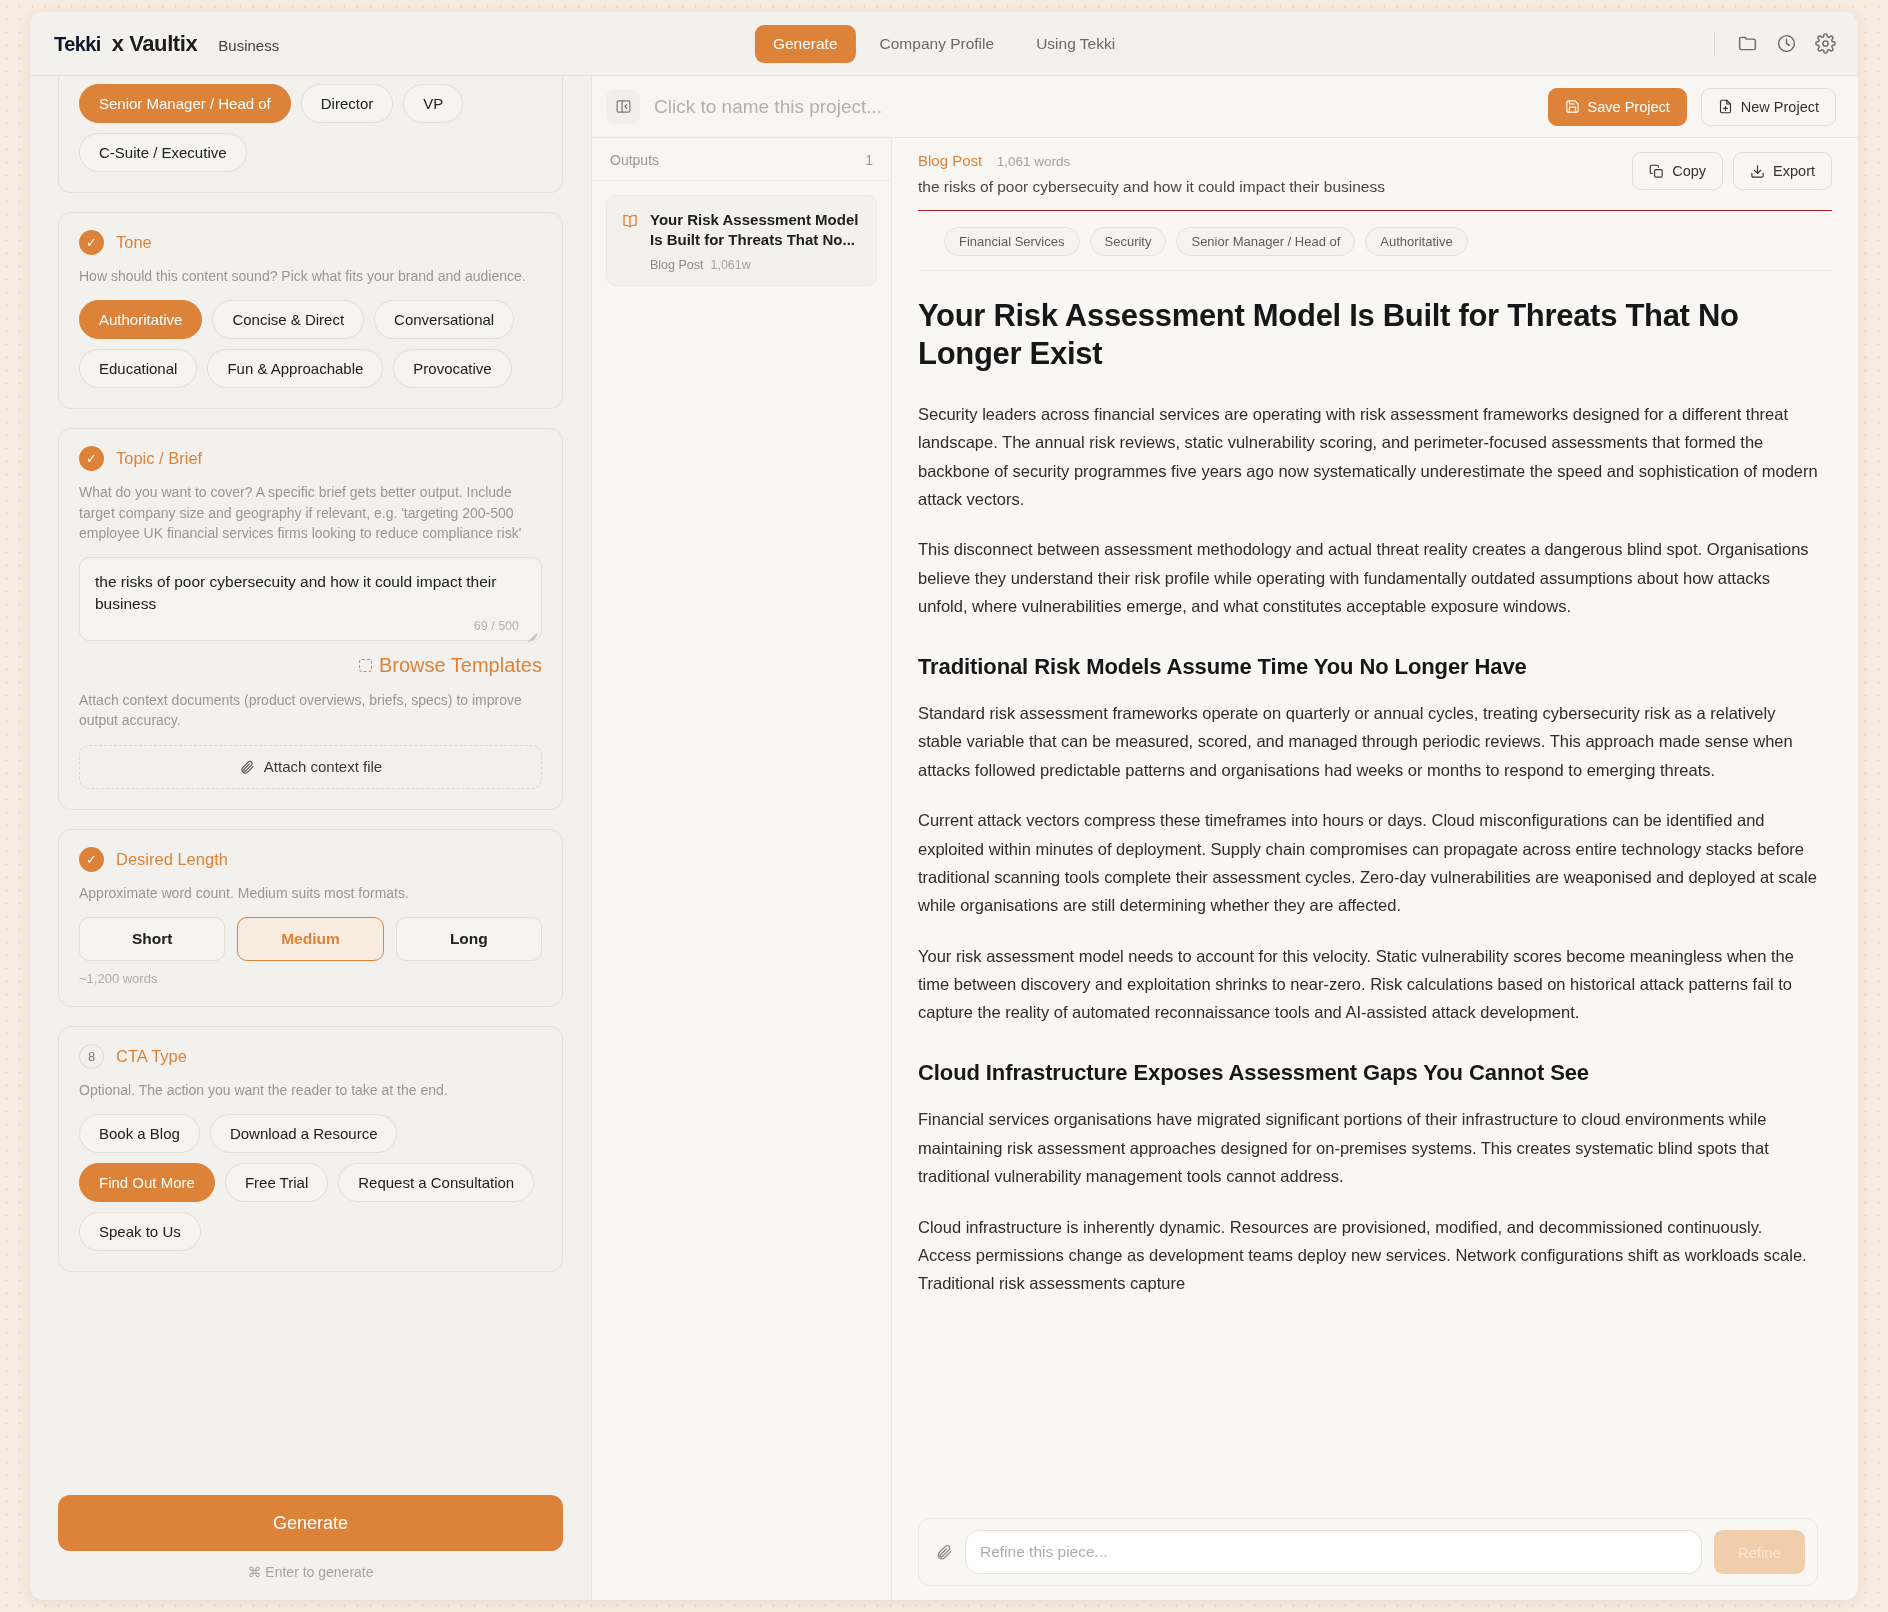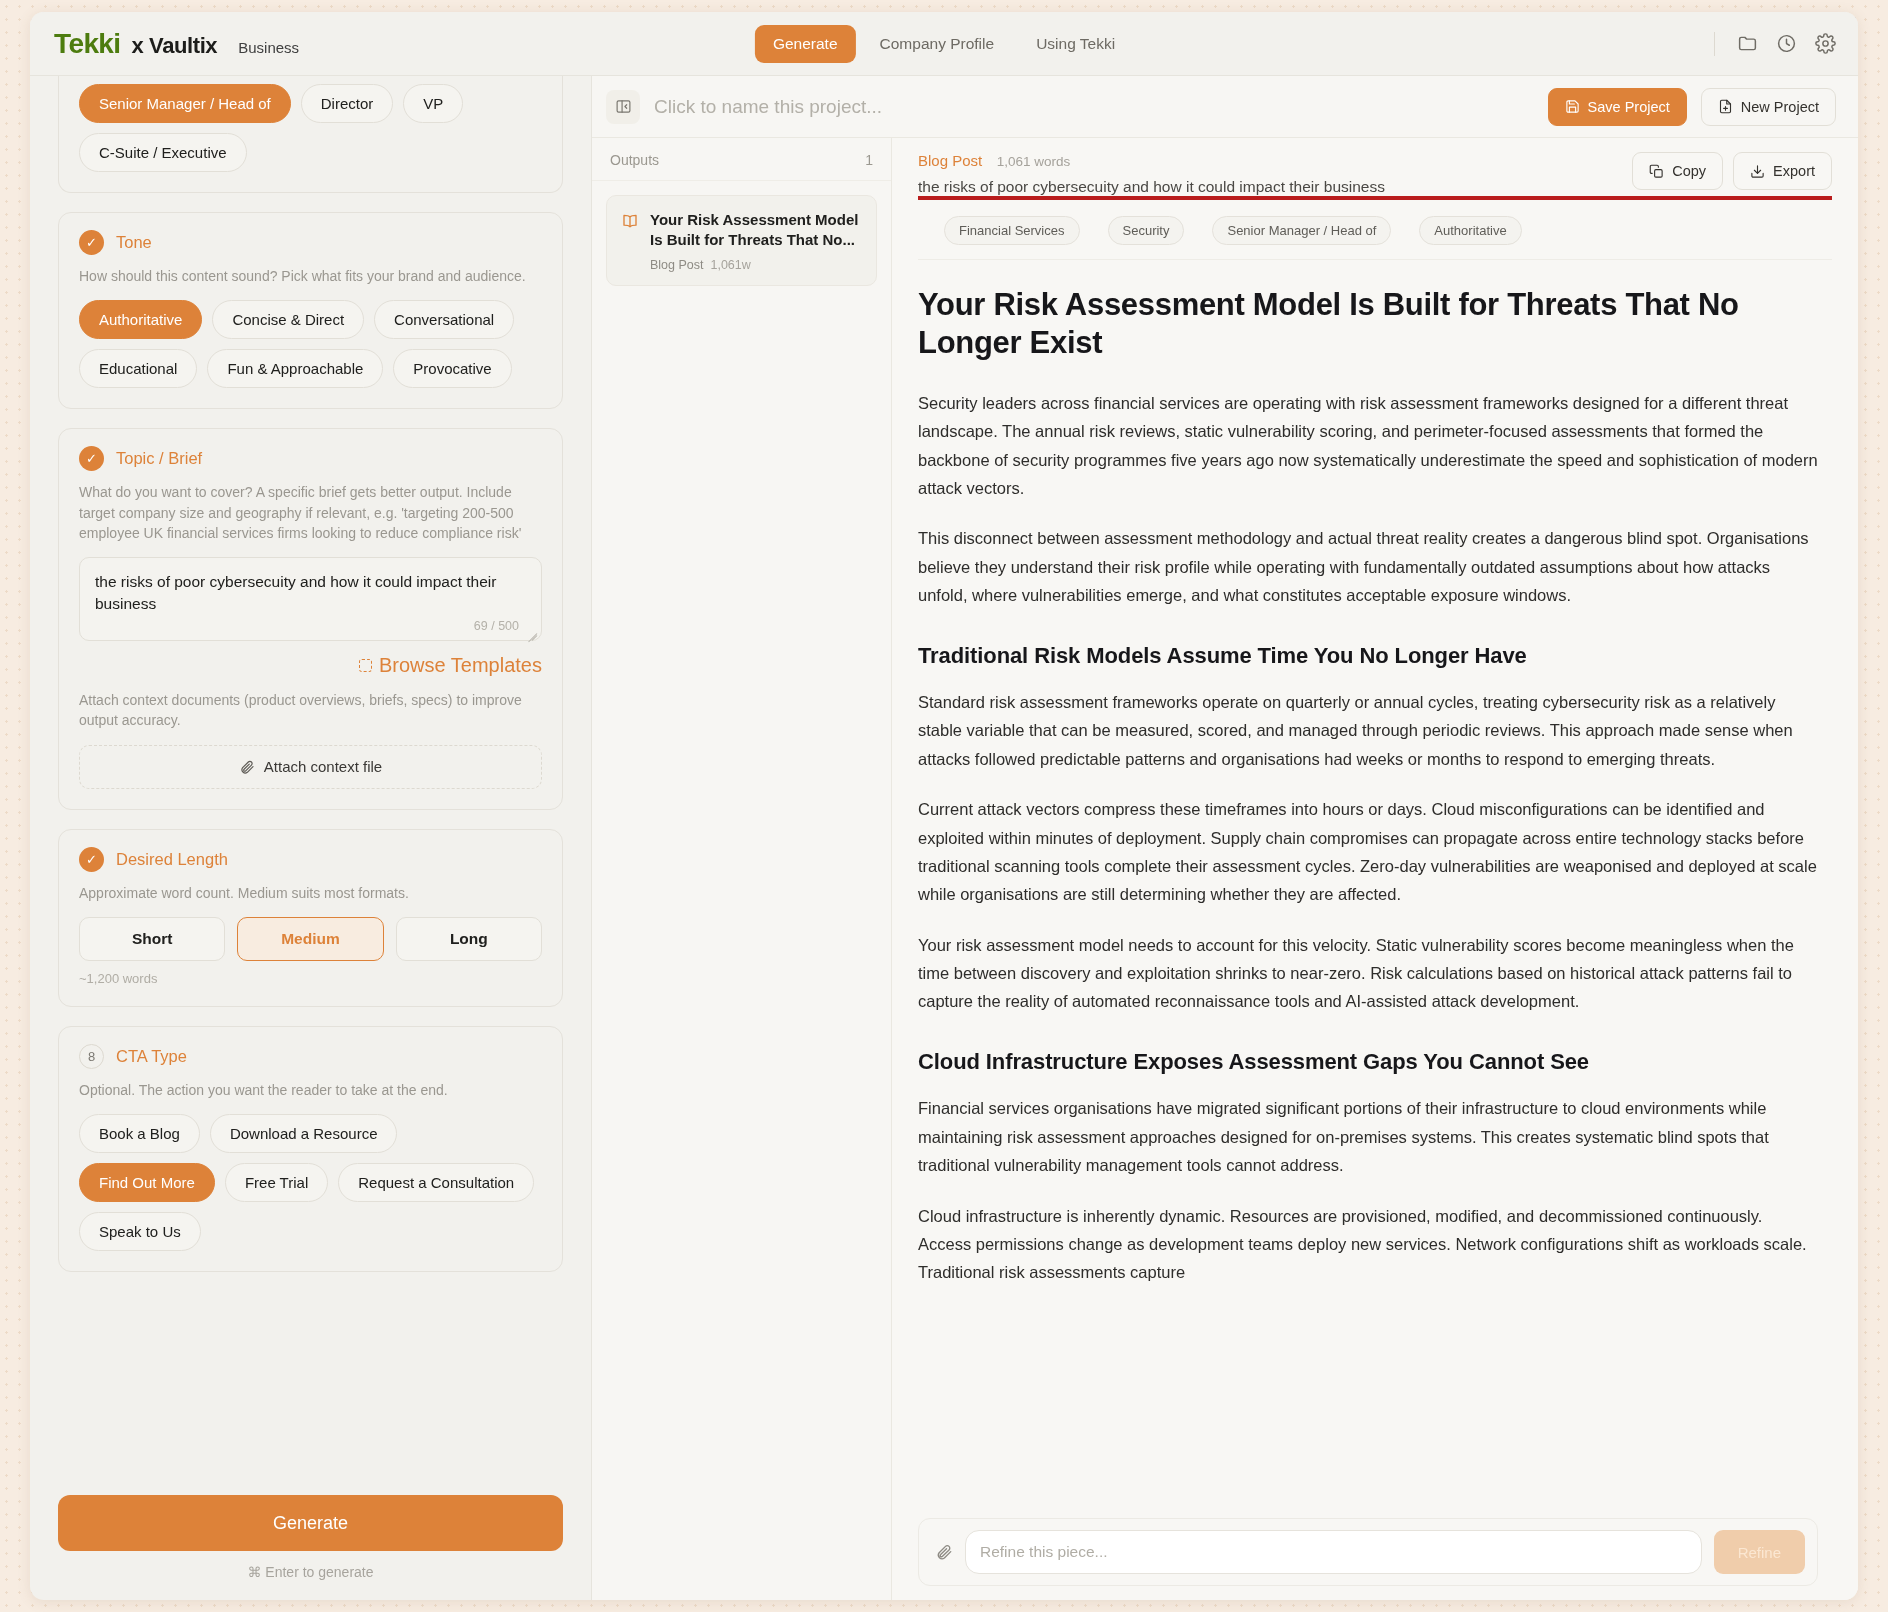--- a/index.html
+++ b/index.html
@@ -33,21 +33,21 @@
   .topbar {
     height: 64px; flex: 0 0 64px;
     display: flex; align-items: center;
     padding: 0 22px 0 24px;
     border-bottom: 1px solid #e6e4dd;
     background: #f2f1ed;
     position: relative;
   }
   .brand { display: flex; align-items: baseline; gap: 11px; }
   .brand-tekki {
-    font-size: 28px; font-weight: bold; color: #4d7c0f; letter-spacing: -.6px;
+    font-size: 20px; font-weight: bold; color: #0f172a; letter-spacing: -.6px;
     position: relative;
   }
   .brand-dot {
     position: absolute; right: -2px; top: 1px;
     width: 5px; height: 5px; border-radius: 50%; background: #1d1d1b;
   }
   .brand-x { font-size: 22px; font-weight: bold; color: #1d1d1b; letter-spacing: -.4px; }
   .brand-plan { font-size: 15px; color: #404040; margin-left: 10px; }
 
   .topnav {
@@ -204,21 +204,21 @@
   .out-meta { font-size: 12.5px; color: #a6a39c; margin-top: 7px; }
   .out-meta b { font-weight: normal; color: #8e8b84; }
 
   .doc { flex: 1; display: flex; flex-direction: column; min-width: 0; background: #f8f7f4; position: relative; }
   .doc-head { padding: 14px 26px 0 26px; }
   .doc-head-top { display: flex; align-items: flex-start; }
   .doc-kind { font-size: 15px; color: #dd8239; font-weight: 500; }
   .doc-words { font-size: 13.5px; color: #a5a29b; margin-left: 10px; }
   .doc-sub { font-size: 15.5px; color: #4a4844; margin-top: 8px; }
   .doc-actions { margin-left: auto; display: flex; gap: 10px; }
-  .tags { display: flex; gap: 28px; padding: 16px 26px 14px 26px; border-bottom: 1px solid #eeece6; border-top: 4px solid #b91c1c; }
+  .tags { display: flex; gap: 10px; padding: 16px 26px 14px 26px; border-bottom: 1px solid #eeece6; border-top: 1px solid #b91c1c; margin-top: 14px;}
   .tag {
     border: 1px solid #e4e1da; background: #f4f3ef; border-radius: 999px;
     padding: 6px 14px; font-size: 13px; color: #5f5d58; white-space: nowrap;
   }
 
   .doc-body { flex: 1; overflow: hidden; padding: 26px 40px 0 26px; position: relative; }
   .doc-body h1 {
     font-size: 31px; line-height: 1.24; color: #17171a; letter-spacing: -.3px;
     margin-bottom: 26px; font-weight: bold;
   }

